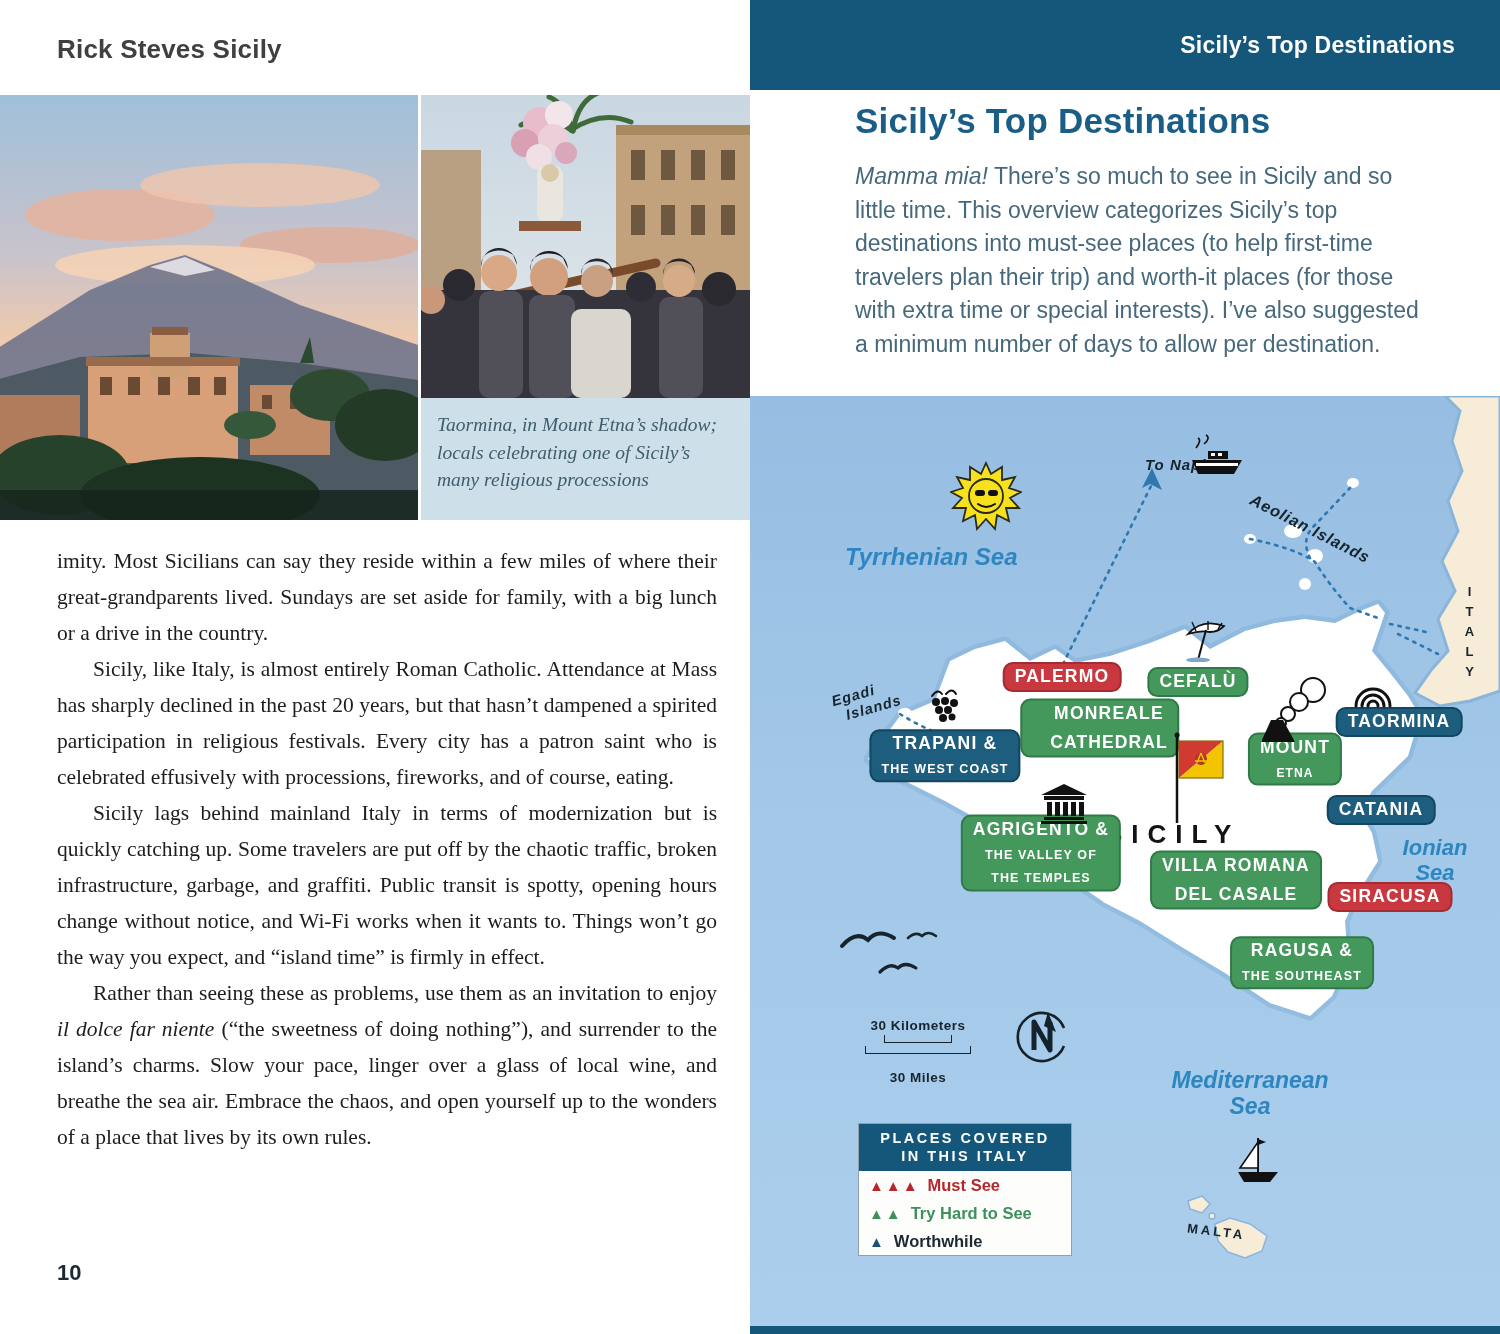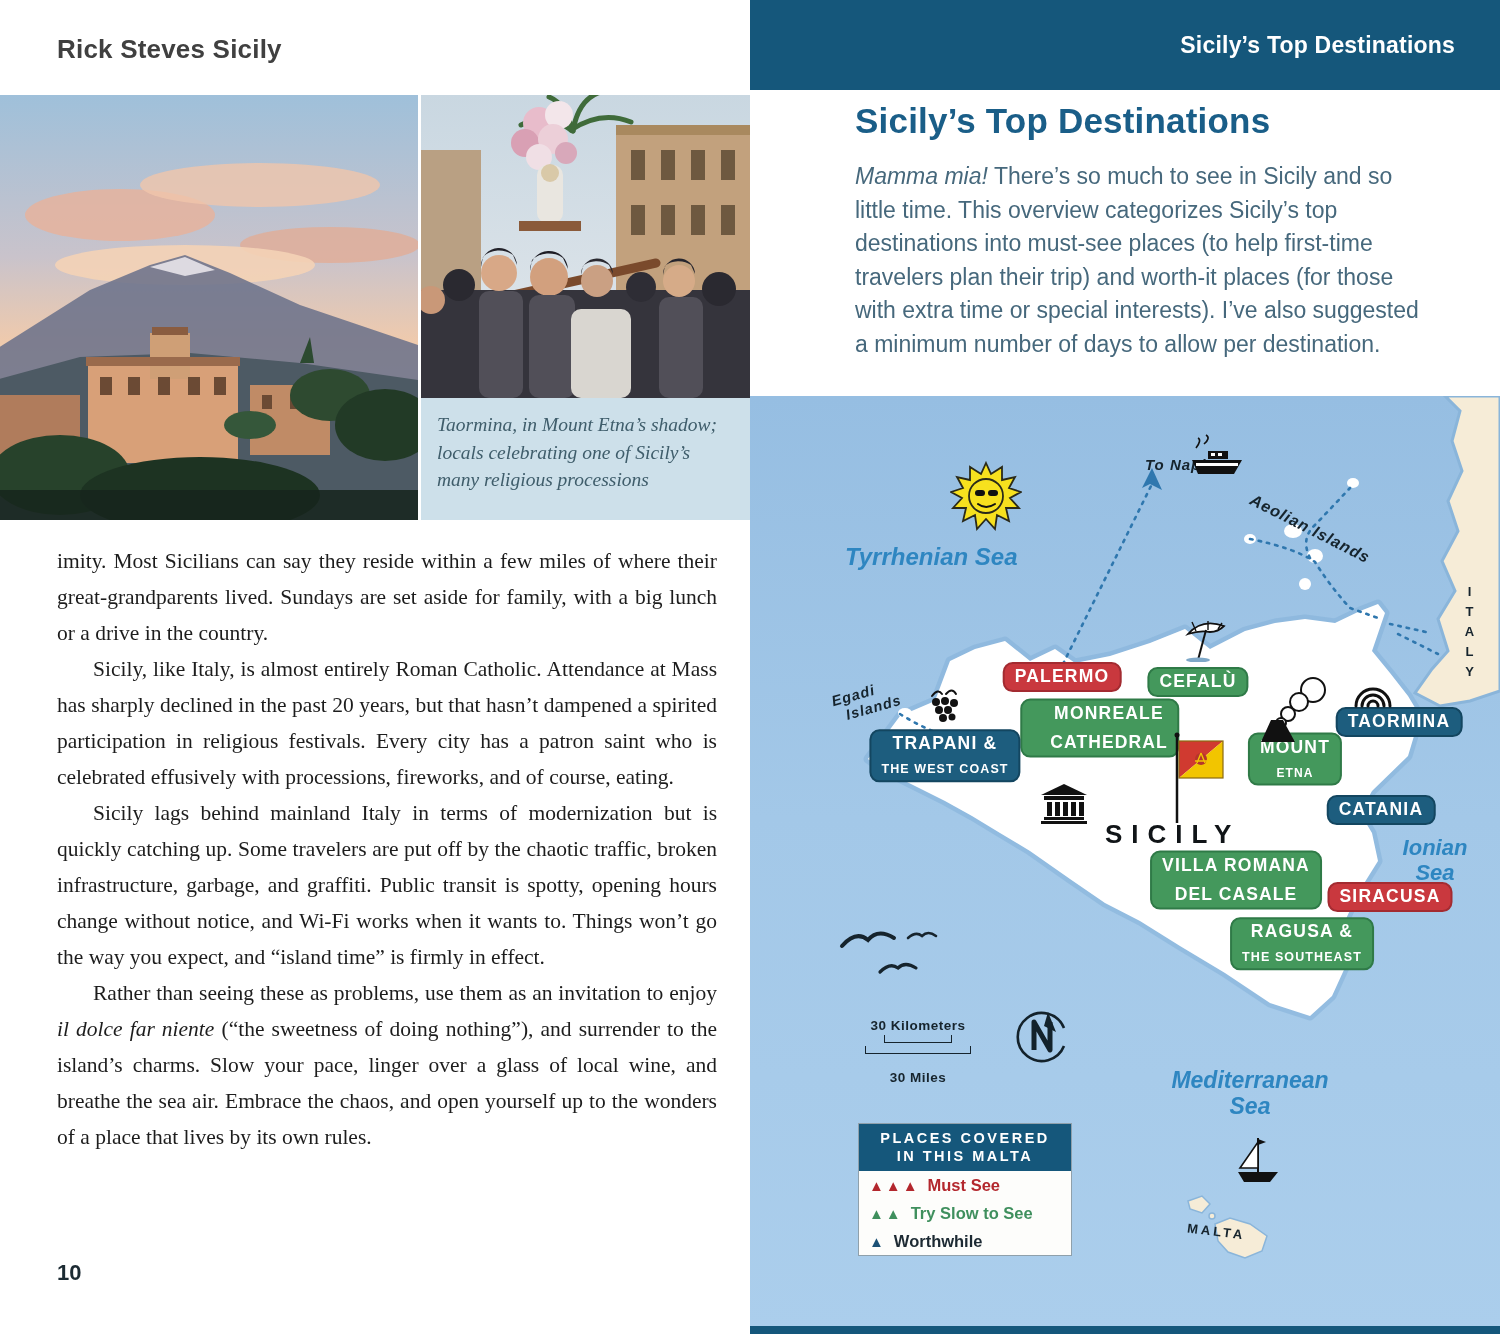--- a/index.html
+++ b/index.html
@@ -265,23 +265,24 @@
     <div class="abs" id="sicily-label">SICILY</div>
     <div class="hand-label" style="left:437px;top:828px;font-size:13px;letter-spacing:3px;transform:rotate(7deg);">MALTA</div>
 
     <div class="badge red" style="left:312px;top:281px;">PALERMO</div>
     <div class="badge green" style="left:448px;top:286px;">CEFALÙ</div>
     <div class="badge green" style="left:350px;top:332px;padding-left:28px;"><span>MONREALE</span><span class="sub" style="font-size:17.5px;">CATHEDRAL</span></div>
     <div class="badge blue" style="left:195px;top:360px;"><span>TRAPANI &amp;</span><span class="sub">THE WEST COAST</span></div>
     <div class="badge green" style="left:545px;top:363px;"><span>MOUNT</span><span class="sub" style="font-size:12px;">ETNA</span></div>
     <div class="badge blue" style="left:649px;top:326px;">TAORMINA</div>
     <div class="badge blue" style="left:631px;top:414px;">CATANIA</div>
+    <div class="badge green" style="left:291px;top:457px;"><span>AGRIGENTO &amp;</span><span class="sub">THE VALLEY OF</span><span class="sub">THE TEMPLES</span></div>
     <div class="badge green" style="left:486px;top:484px;"><span>VILLA ROMANA</span><span class="sub" style="font-size:17.5px;">DEL CASALE</span></div>
     <div class="badge red" style="left:640px;top:501px;">SIRACUSA</div>
-    <div class="badge green" style="left:552px;top:548px;"><span>RAGUSA &amp;</span><span class="sub">THE SOUTHEAST</span></div>
+    <div class="badge green" style="left:552px;top:567px;"><span>RAGUSA &amp;</span><span class="sub">THE SOUTHEAST</span></div>
 
     <svg class="abs" style="left:200px;top:65px;" width="72" height="72" viewBox="0 0 72 72">
       <path d="M36,2 L41,13 L52,6 L52,19 L65,16 L59,27 L71,31 L60,37 L69,47 L56,47 L59,60 L47,54 L45,68 L36,58 L27,68 L25,54 L13,60 L16,47 L3,47 L12,37 L1,31 L13,27 L7,16 L20,19 L20,6 L31,13 Z" fill="#f7e11e" stroke="#2a2a1a" stroke-width="1.8"></path>
       <circle cx="36" cy="35" r="17" fill="#f7e11e" stroke="#2a2a1a" stroke-width="1.8"></circle>
       <rect x="25" y="29" width="10" height="6" rx="3" fill="#111"></rect>
       <rect x="38" y="29" width="10" height="6" rx="3" fill="#111"></rect>
       <path d="M28,43 q8,6 17,0" stroke="#111" stroke-width="2" fill="none" stroke-linecap="round"></path>
     </svg>
 
     <svg class="abs" style="left:438px;top:38px;" width="58" height="46" viewBox="0 0 58 46">
@@ -379,29 +380,29 @@
     <div class="abs" id="scale">
       <div class="t">30 Kilometers</div>
       <div id="scale-km-bar"></div>
       <div id="scale-mi-bar"></div>
       <div class="t" style="margin-top:16px;">30 Miles</div>
     </div>
 
     <div class="abs" id="legend">
       <div id="legend-head">
         <div>PLACES COVERED</div>
-        <div>IN THIS MALTA</div>
+        <div>IN THIS ITALY</div>
       </div>
       <div class="leg-row leg-red">
         <span class="leg-sym">▲▲▲</span>
         <span class="leg-lab">Must See</span>
       </div>
       <div class="leg-row leg-green">
         <span class="leg-sym">▲▲</span>
-        <span class="leg-lab">Try Slow to See</span>
+        <span class="leg-lab">Try Hard to See</span>
       </div>
       <div class="leg-row leg-blue">
         <span class="leg-sym">▲</span>
         <span class="leg-lab">Worthwhile</span>
       </div>
     </div>
   </div>
 
   <div class="abs" id="bottom-strip"></div>
 </div>

